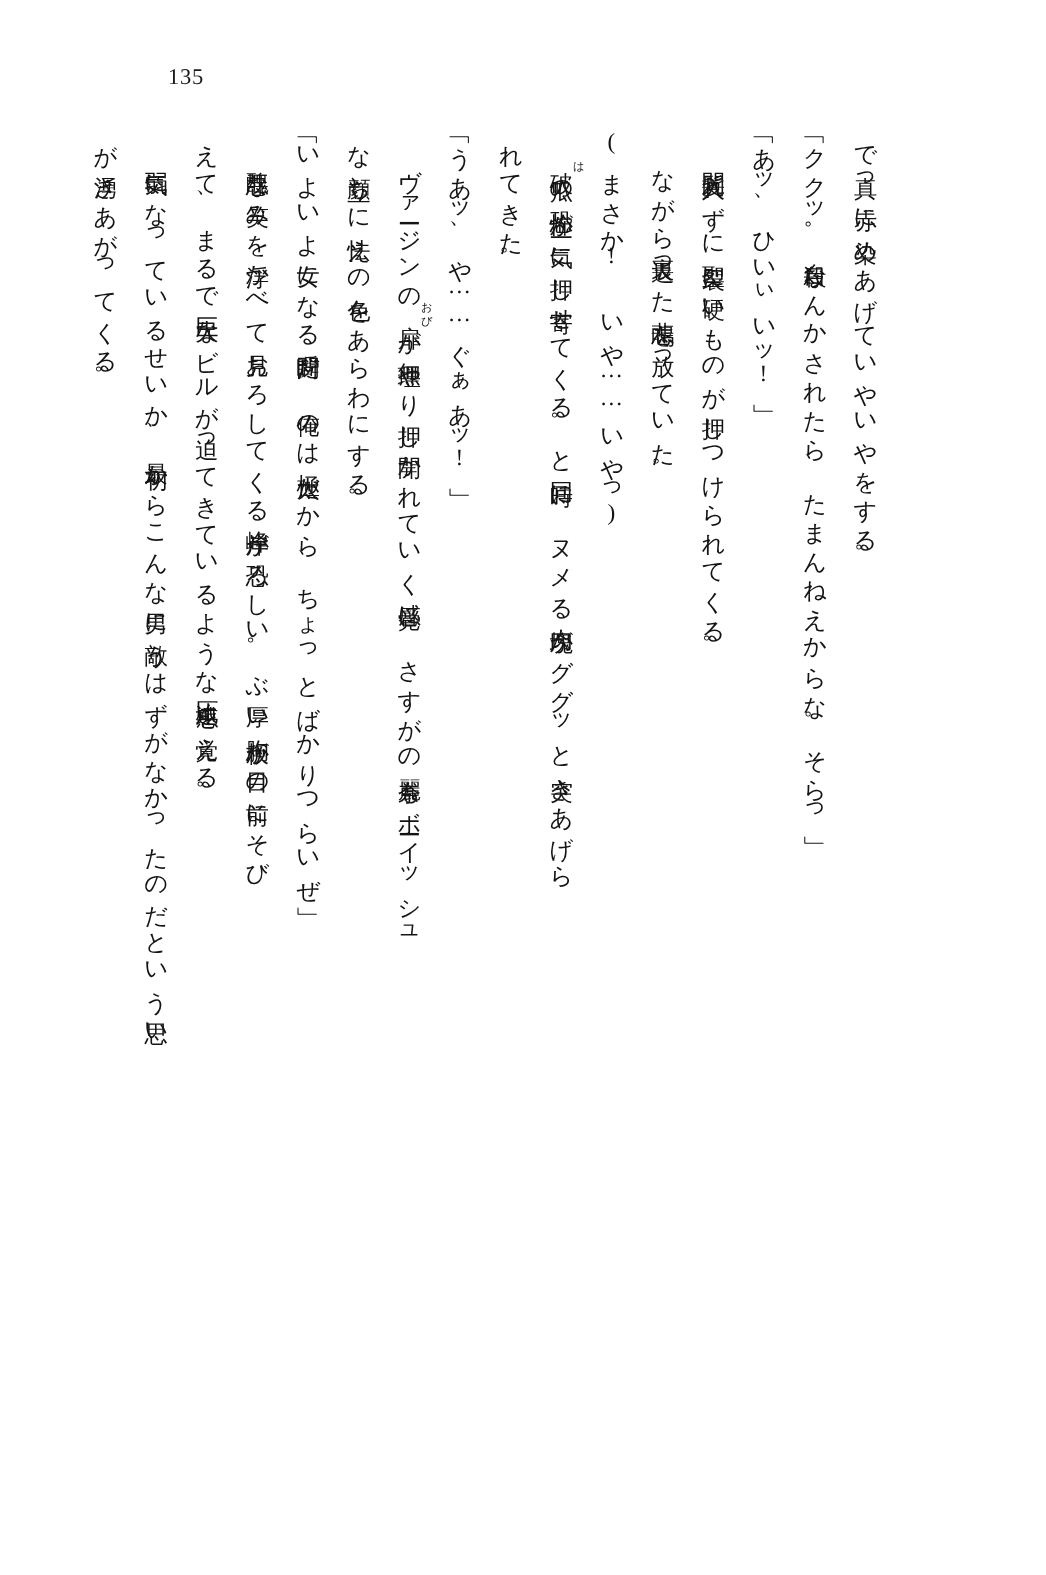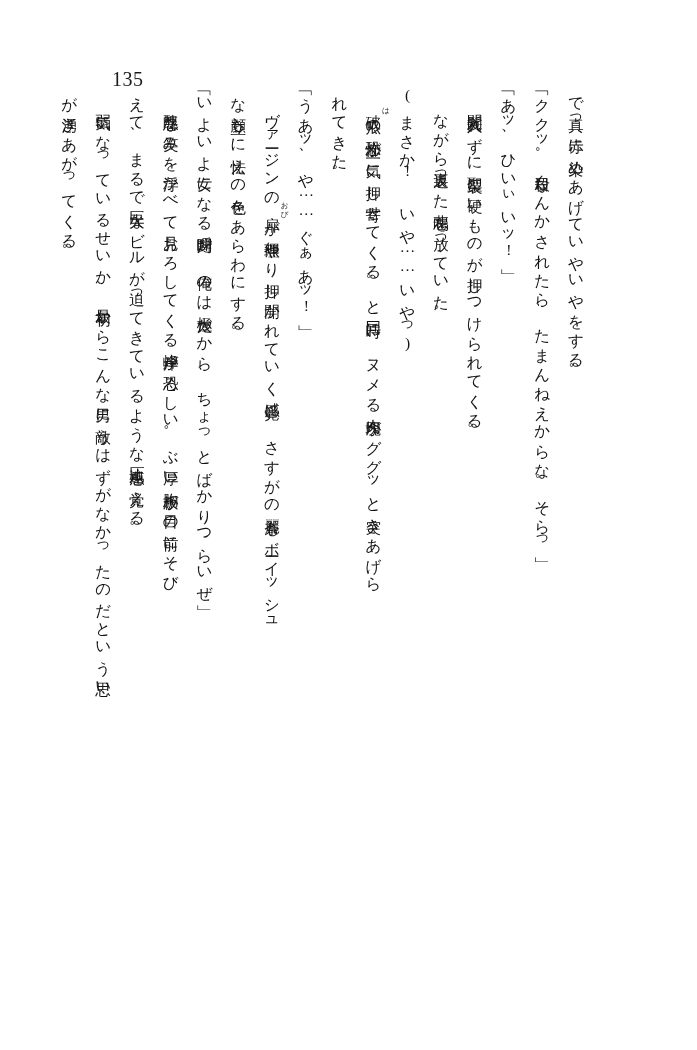--- a/index.html
+++ b/index.html
@@ -16,25 +16,24 @@
     width: 697px;
     height: 1050px;
     background: #ffffff;
     overflow: hidden;
     box-sizing: border-box;
   }
   .page-number {
     position: absolute;
     top: 44px;
     left: 112px;
-    font-size: 20px;
+    font-size: 15px;
     letter-spacing: 0.5px;
     color: #1a1a1a;
     font-family: "Liberation Serif", "DejaVu Serif", serif;
-    margin-top: 24px;
   }
   .body-text {
     position: absolute;
     top: 86px;
     right: 104px;
     left: 104px;
     height: 880px;
     writing-mode: vertical-rl;
     text-orientation: upright;
     font-size: 15.5px;

